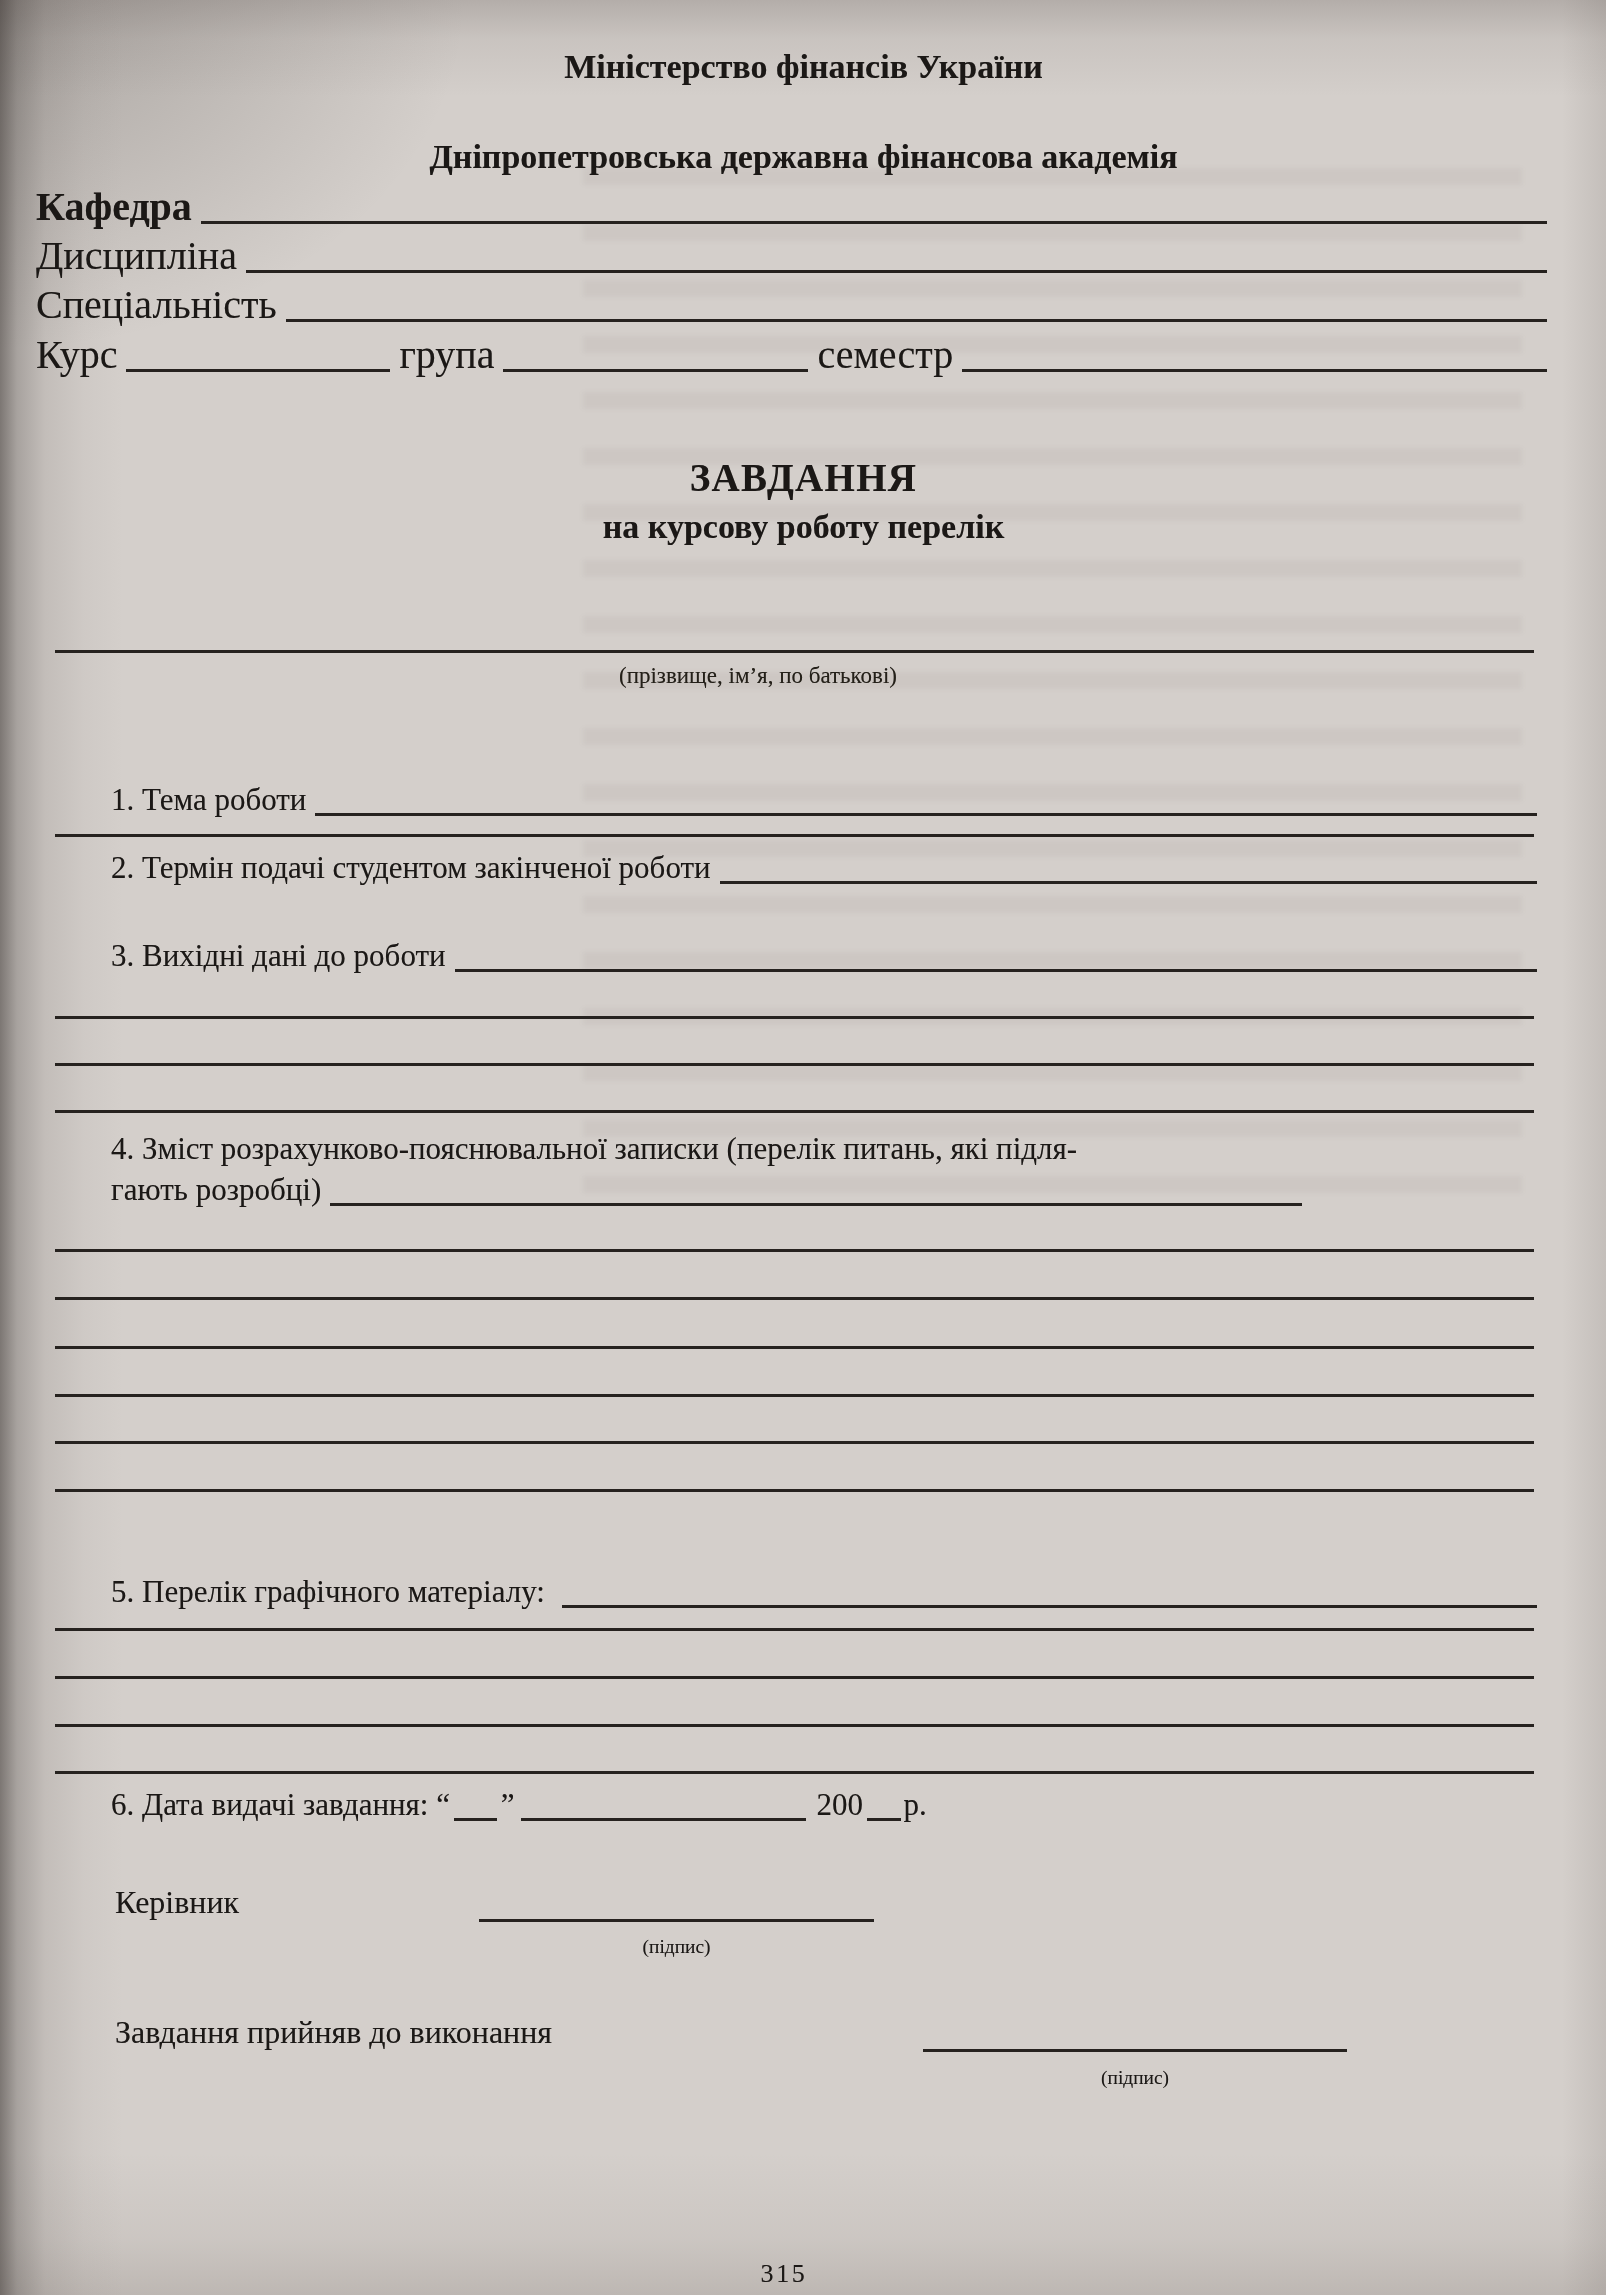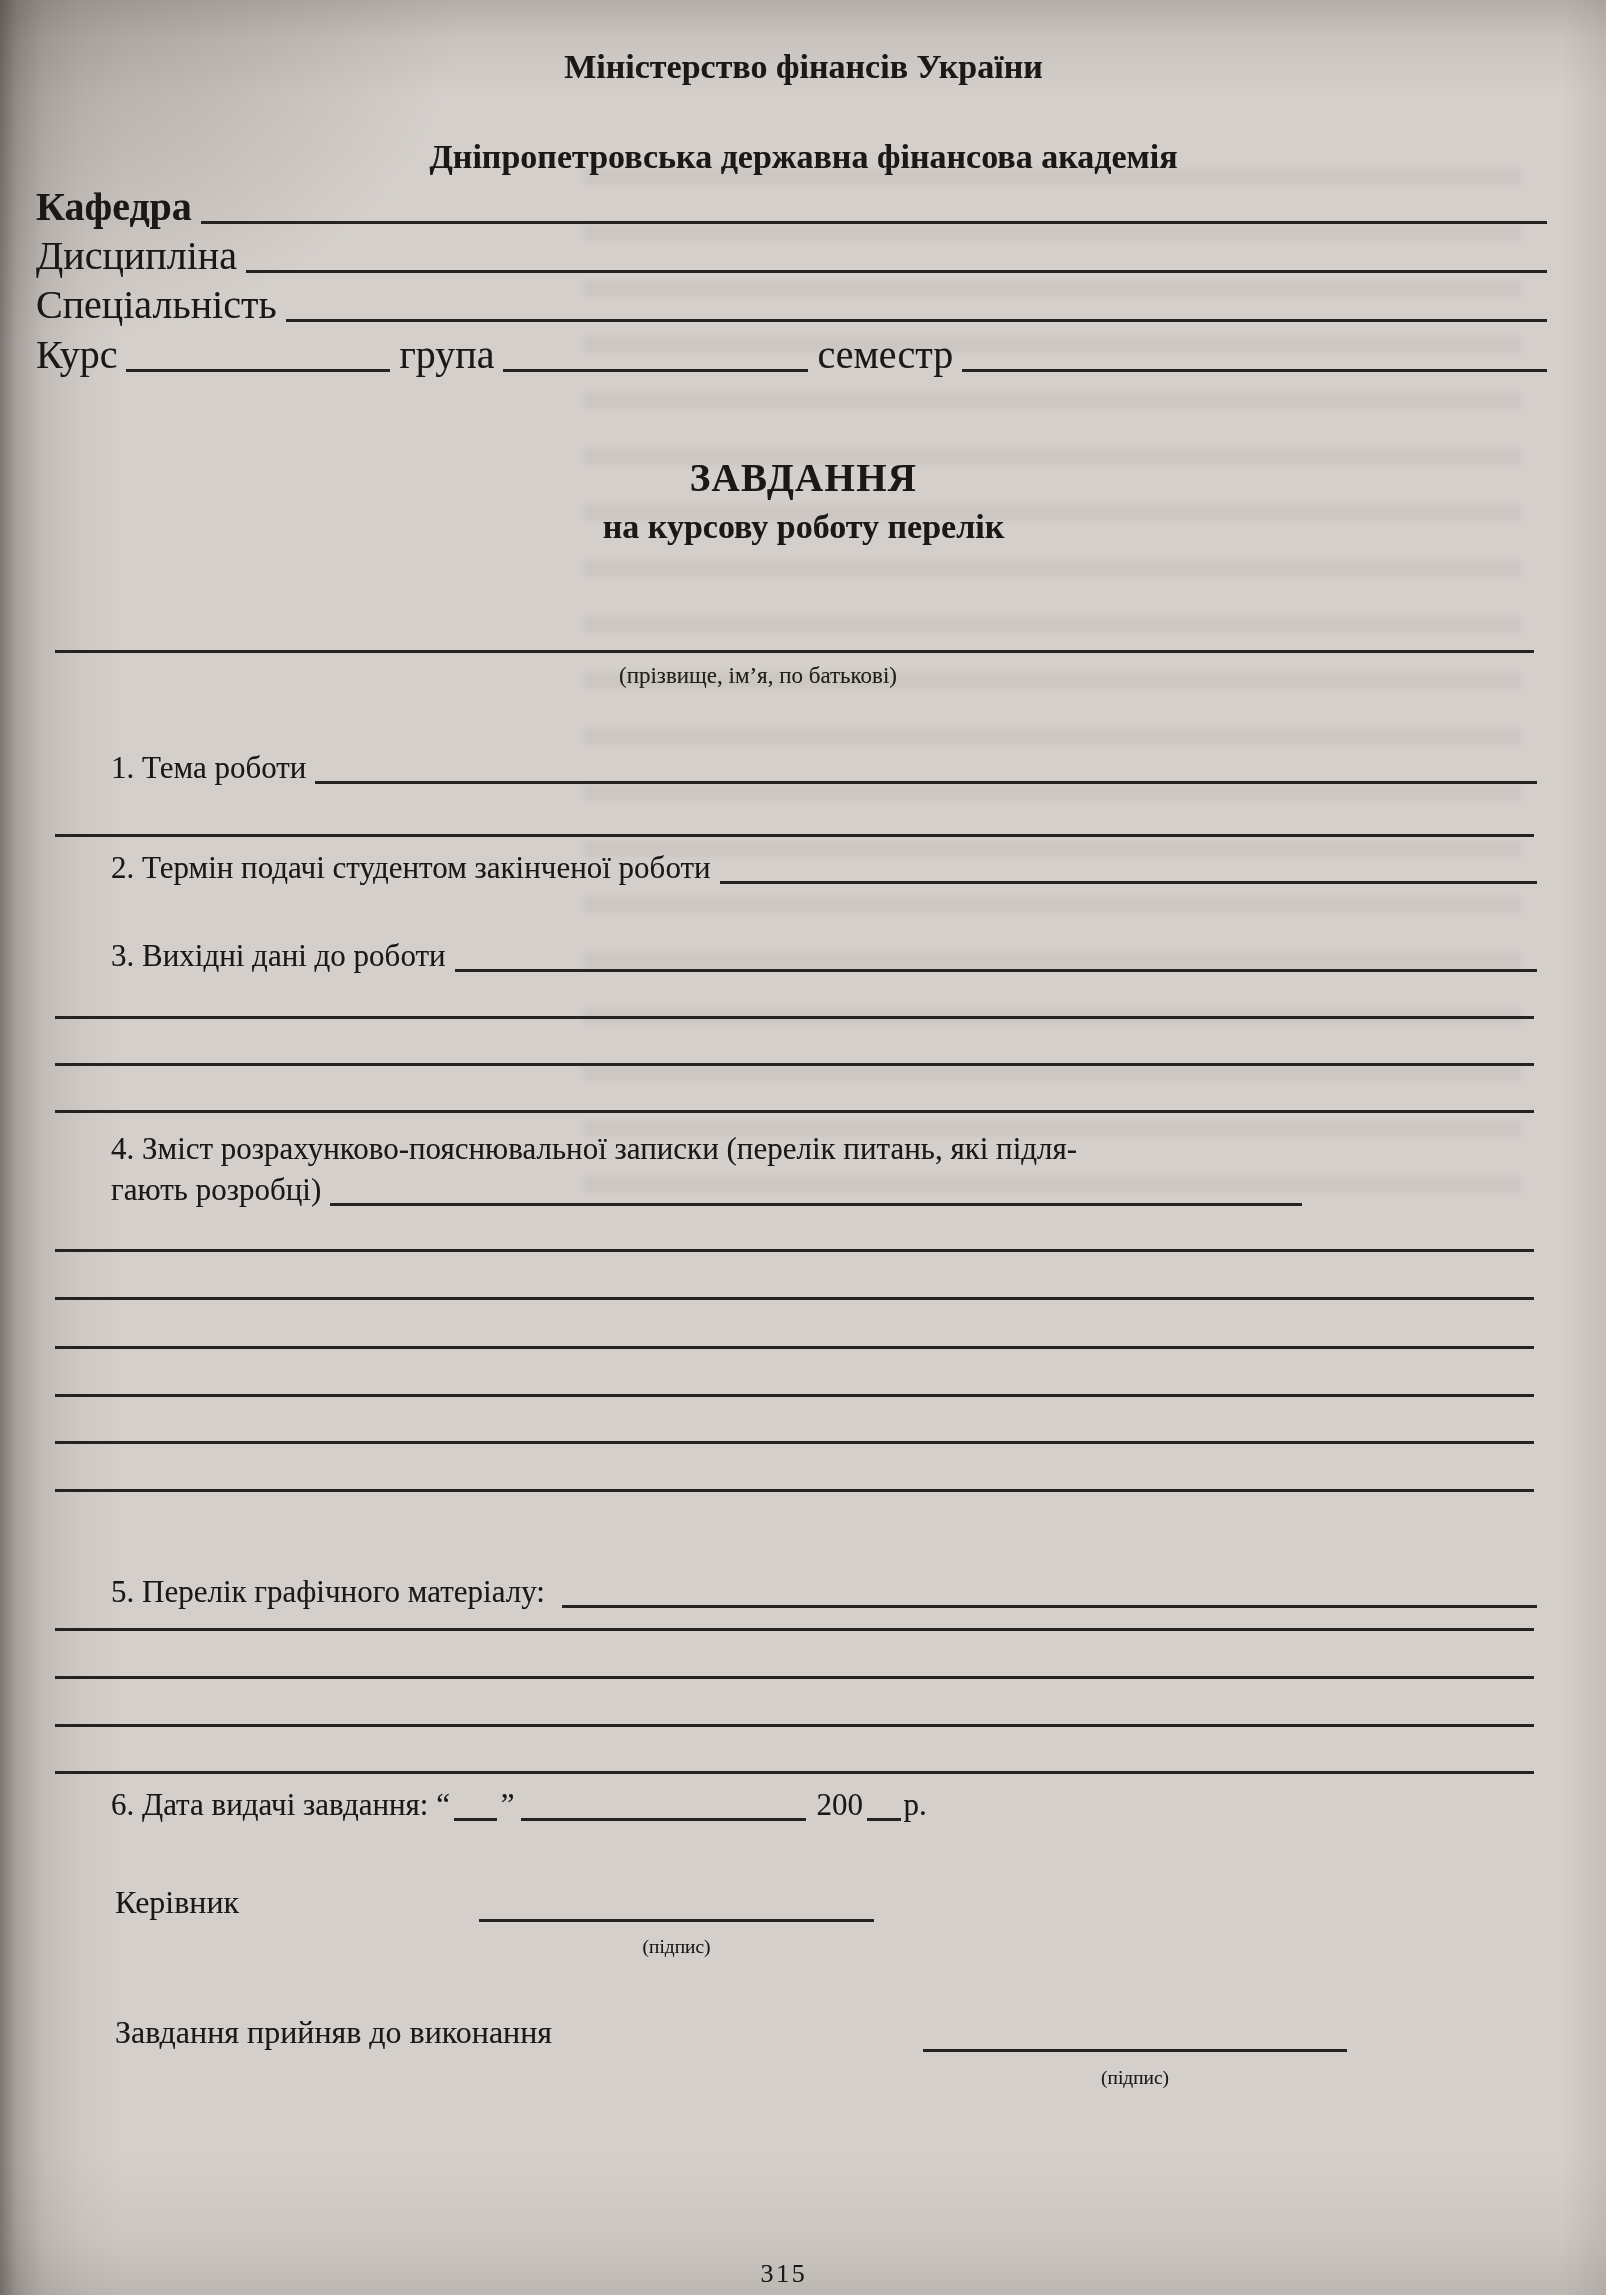--- a/index.html
+++ b/index.html
@@ -76,21 +76,21 @@
     <span class="lbl" style="margin-left:9px;">група</span>
     <span class="seg" style="width:305px;"></span>
     <span class="lbl" style="margin-left:9px;">семестр</span>
     <span class="fill"></span>
   </div>
   <div class="abs center title-sub" style="top:508px;">на курсову роботу перелік</div>
 
   <div class="rule" style="top:650px;"></div>
   <div class="abs cap" style="top:663px;left:0;right:91px;text-align:center;">(прізвище, ім’я, по батькові)</div>
 
-  <div class="abs row itemrow" style="top:746px;">
+  <div class="abs row itemrow" style="top:778px;">
     <span class="lbl">1. Тема роботи</span>
     <span class="fill"></span>
   </div>
   <div class="rule" style="top:834px;"></div>
 
   <div class="abs row itemrow" style="top:846px;">
     <span class="lbl">2. Термін подачі студентом закінченої роботи</span>
     <span class="fill"></span>
   </div>
 

